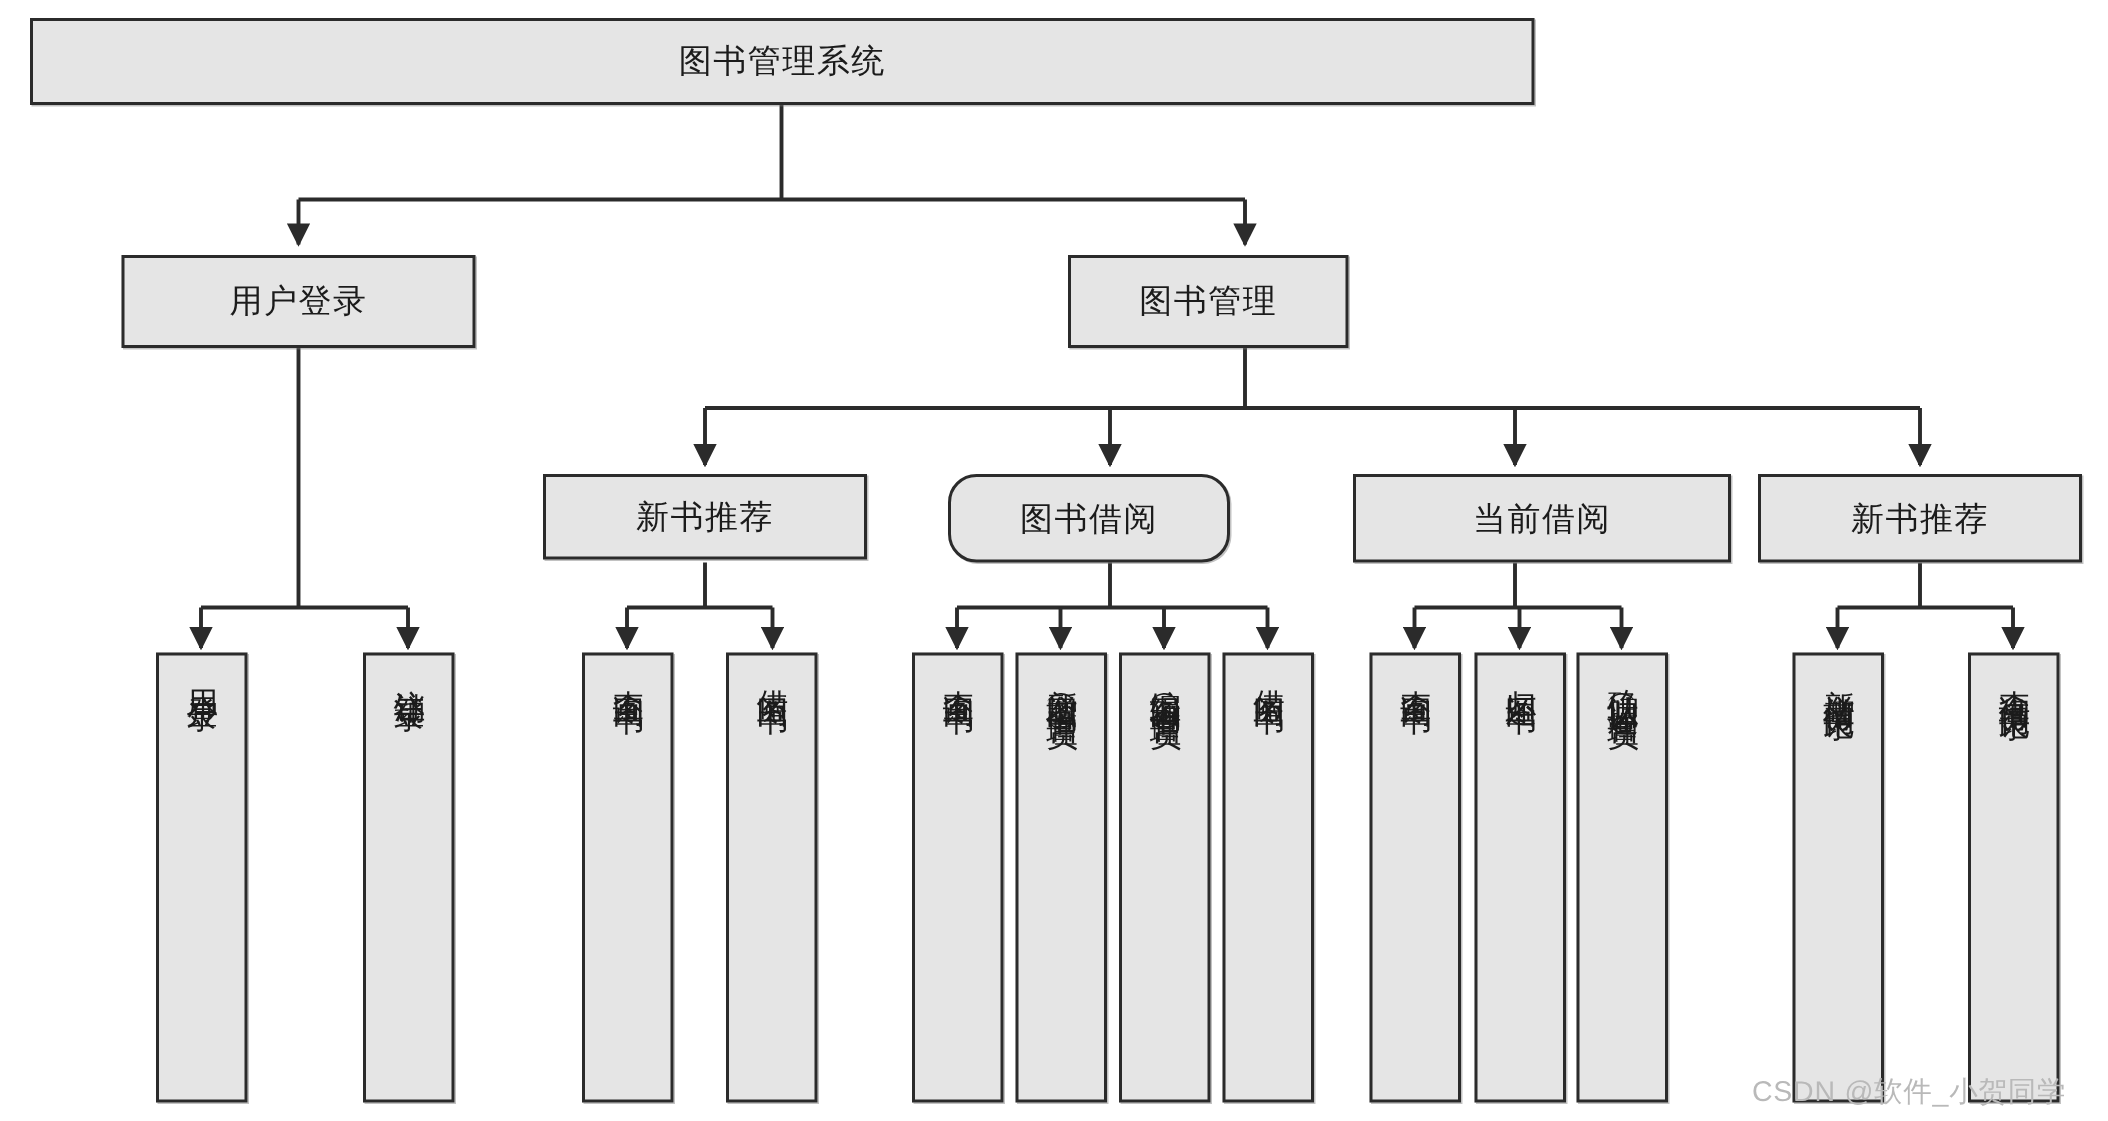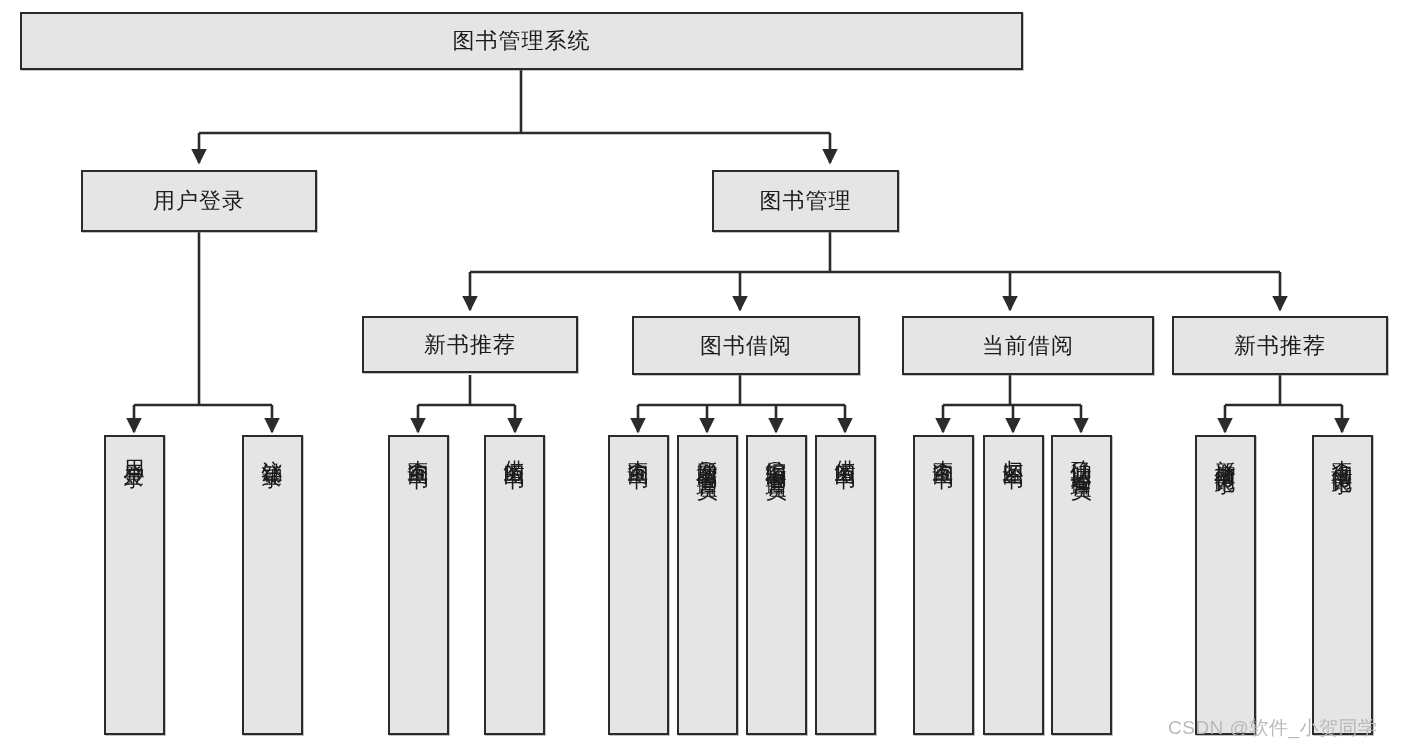--- a/index.html
+++ b/index.html
@@ -127,21 +127,21 @@
   <div class="node" style="left:81px; top:170px; width:236px; height:62px;">
     <span class="label">用户登录</span>
   </div>
   <div class="node" style="left:712px; top:170px; width:187px; height:62px;">
     <span class="label">图书管理</span>
   </div>
 
   <div class="node" style="left:362px; top:316px; width:216px; height:57px;">
     <span class="label">新书推荐</span>
   </div>
-  <div class="node" style="left:632px; top:316px; width:228px; height:59px;">
+  <div class="node" style="left:632px; top:316px; width:188px; height:59px;border-radius:19px;">
     <span class="label">图书借阅</span>
   </div>
   <div class="node" style="left:902px; top:316px; width:252px; height:59px;">
     <span class="label">当前借阅</span>
   </div>
   <div class="node" style="left:1172px; top:316px; width:216px; height:59px;">
     <span class="label">新书推荐</span>
   </div>
 
   <div class="node vertical" style="left:104px; top:435px; width:61px; height:300px;">

